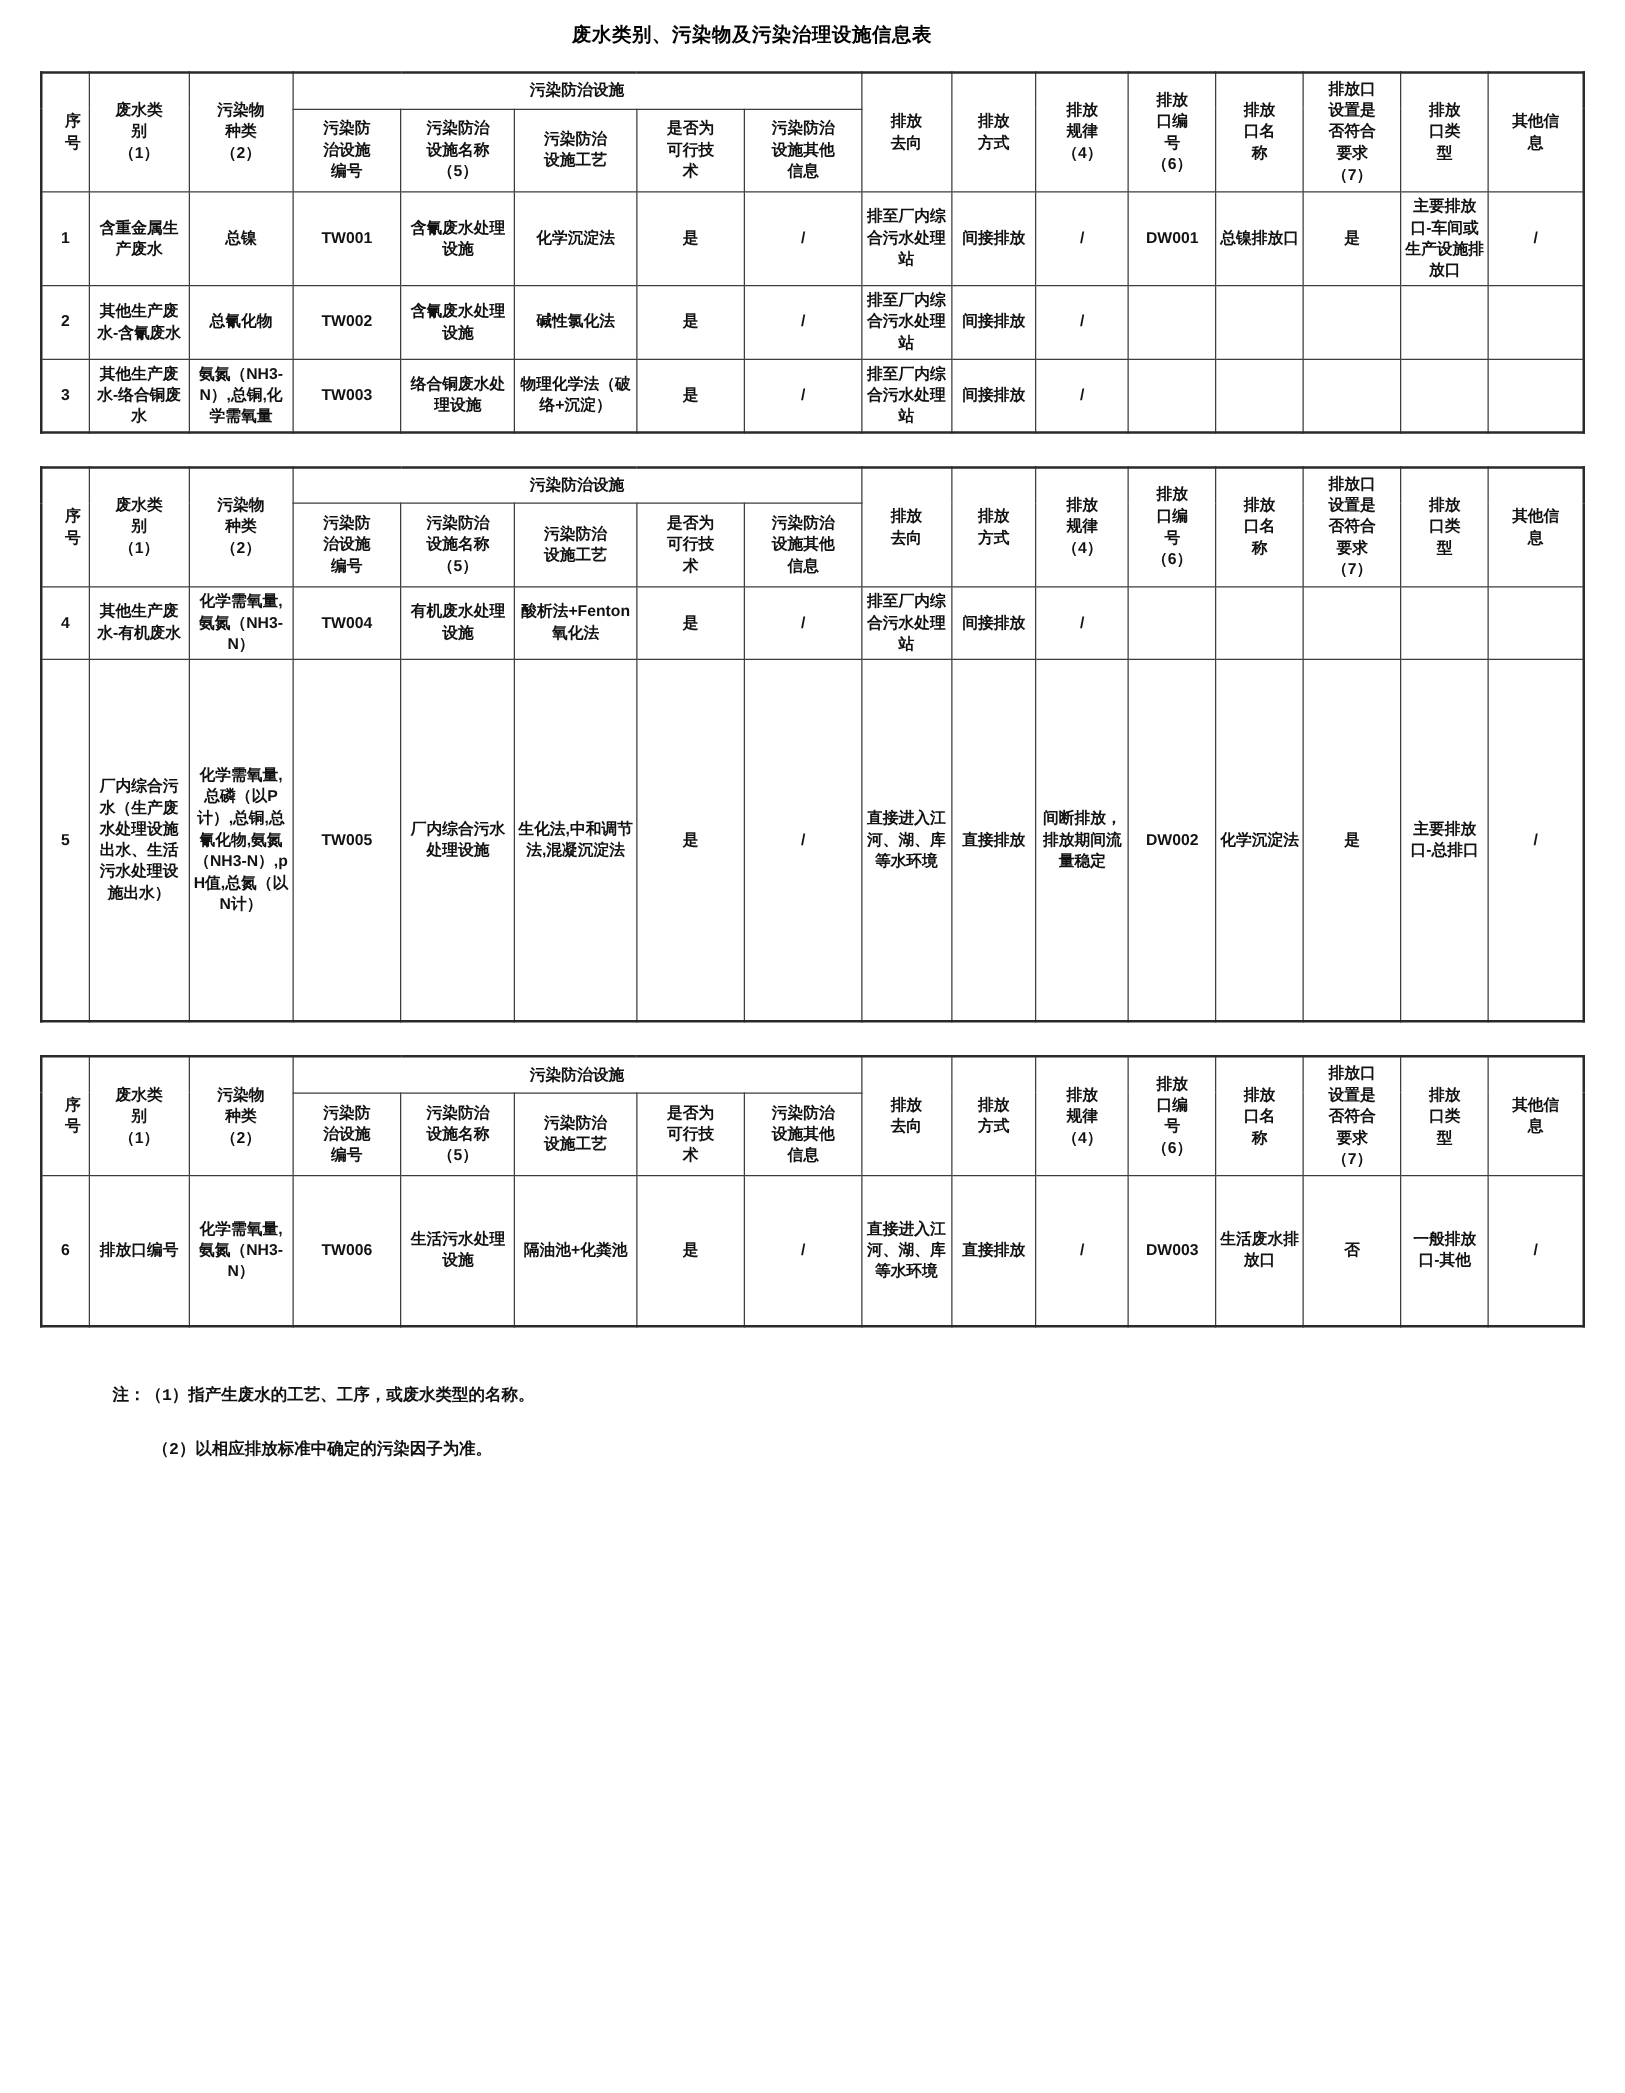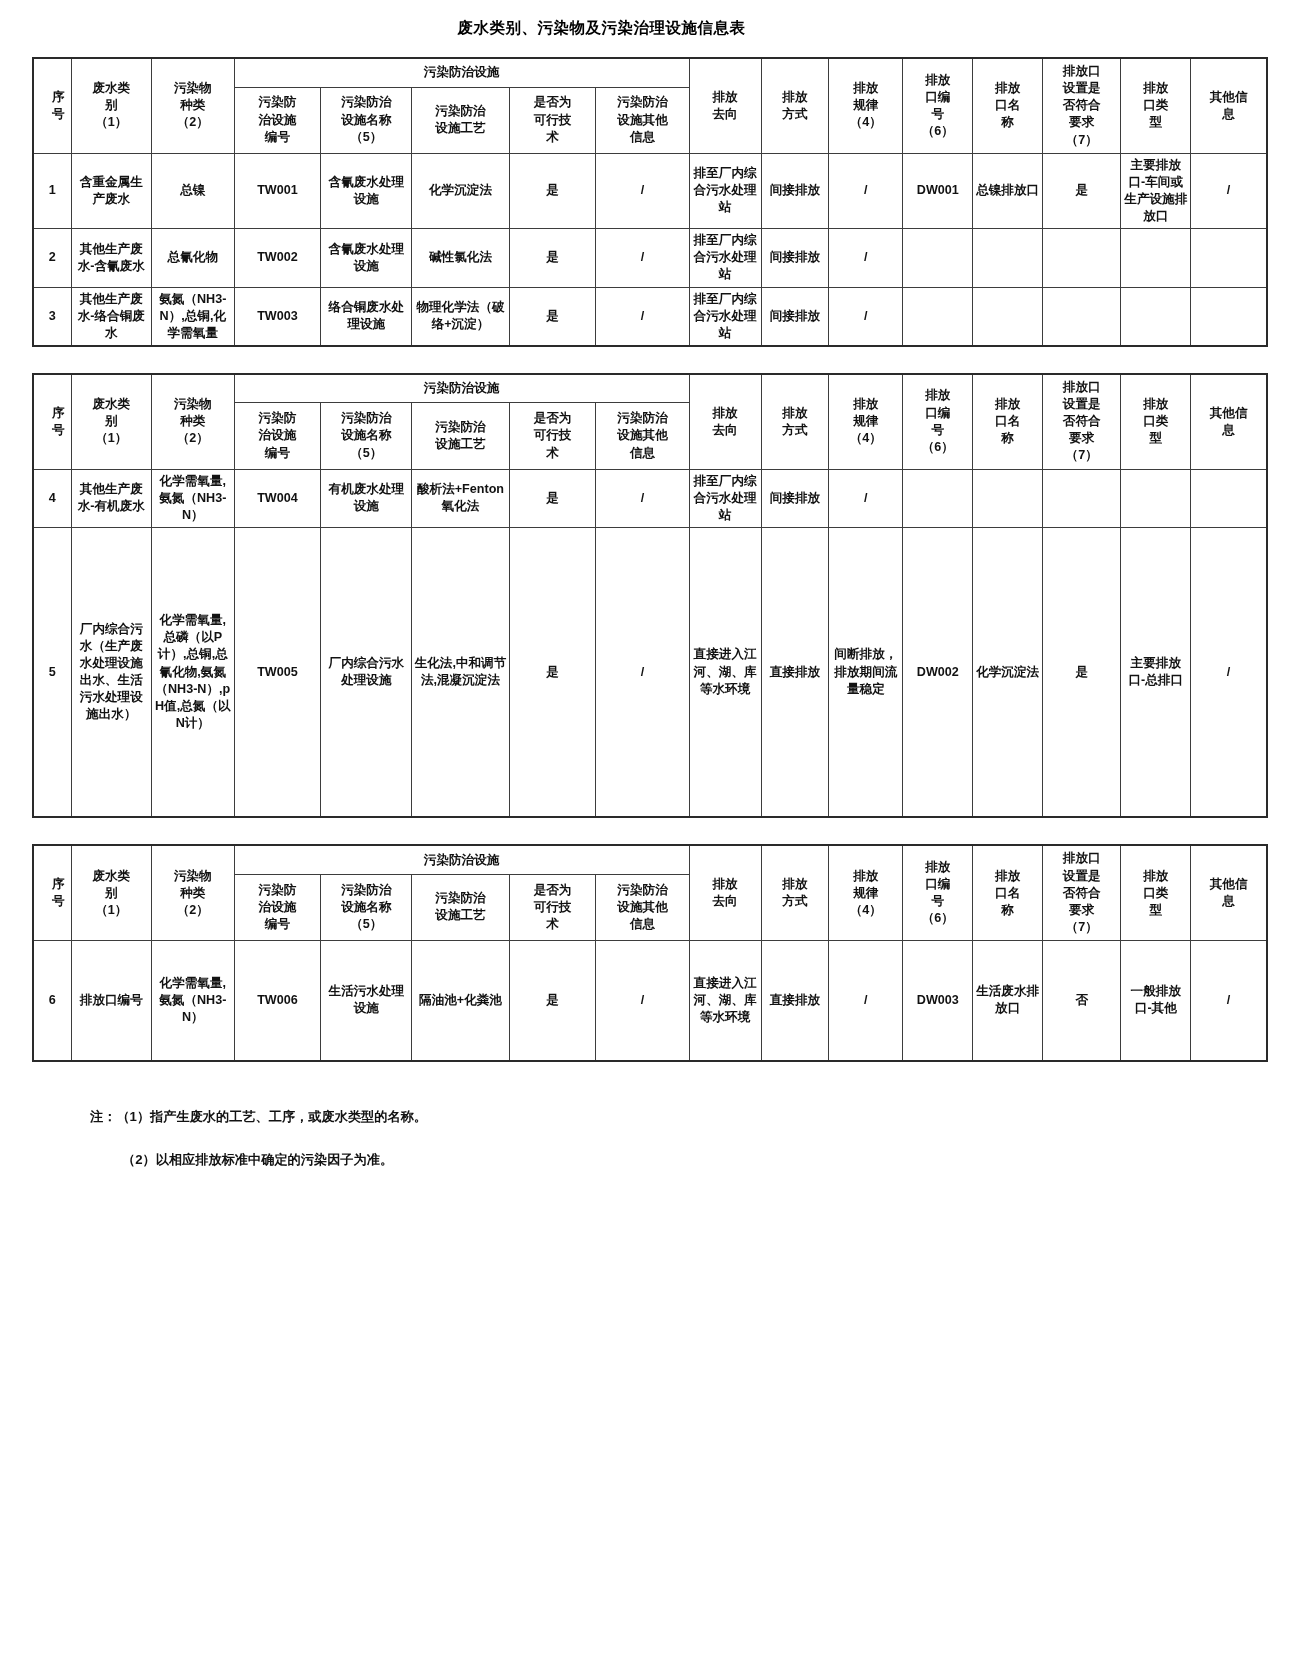--- a/index.html
+++ b/index.html
@@ -75,21 +75,21 @@
   .c-mode    { width: 64px; }
   .c-rule    { width: 70px; }
   .c-oid     { width: 66px; }
   .c-oname   { width: 66px; }
   .c-conf    { width: 74px; }
   .c-otype   { width: 66px; }
   .c-other   { width: 72px; }
 
   .notes {
     padding: 16px 56px 30px 90px;
-    font-family: Liberation Sans, sans-serif;
+    font-family: Liberation Mono, monospace;
     font-size: 13.2px;
     font-weight: bold;
     line-height: 1.95;
     color: #121212;
   }
   .notes p {
     margin: 0 0 18px 0;
     text-align: justify;
   }
   .notes p.first { text-indent: 0; }

